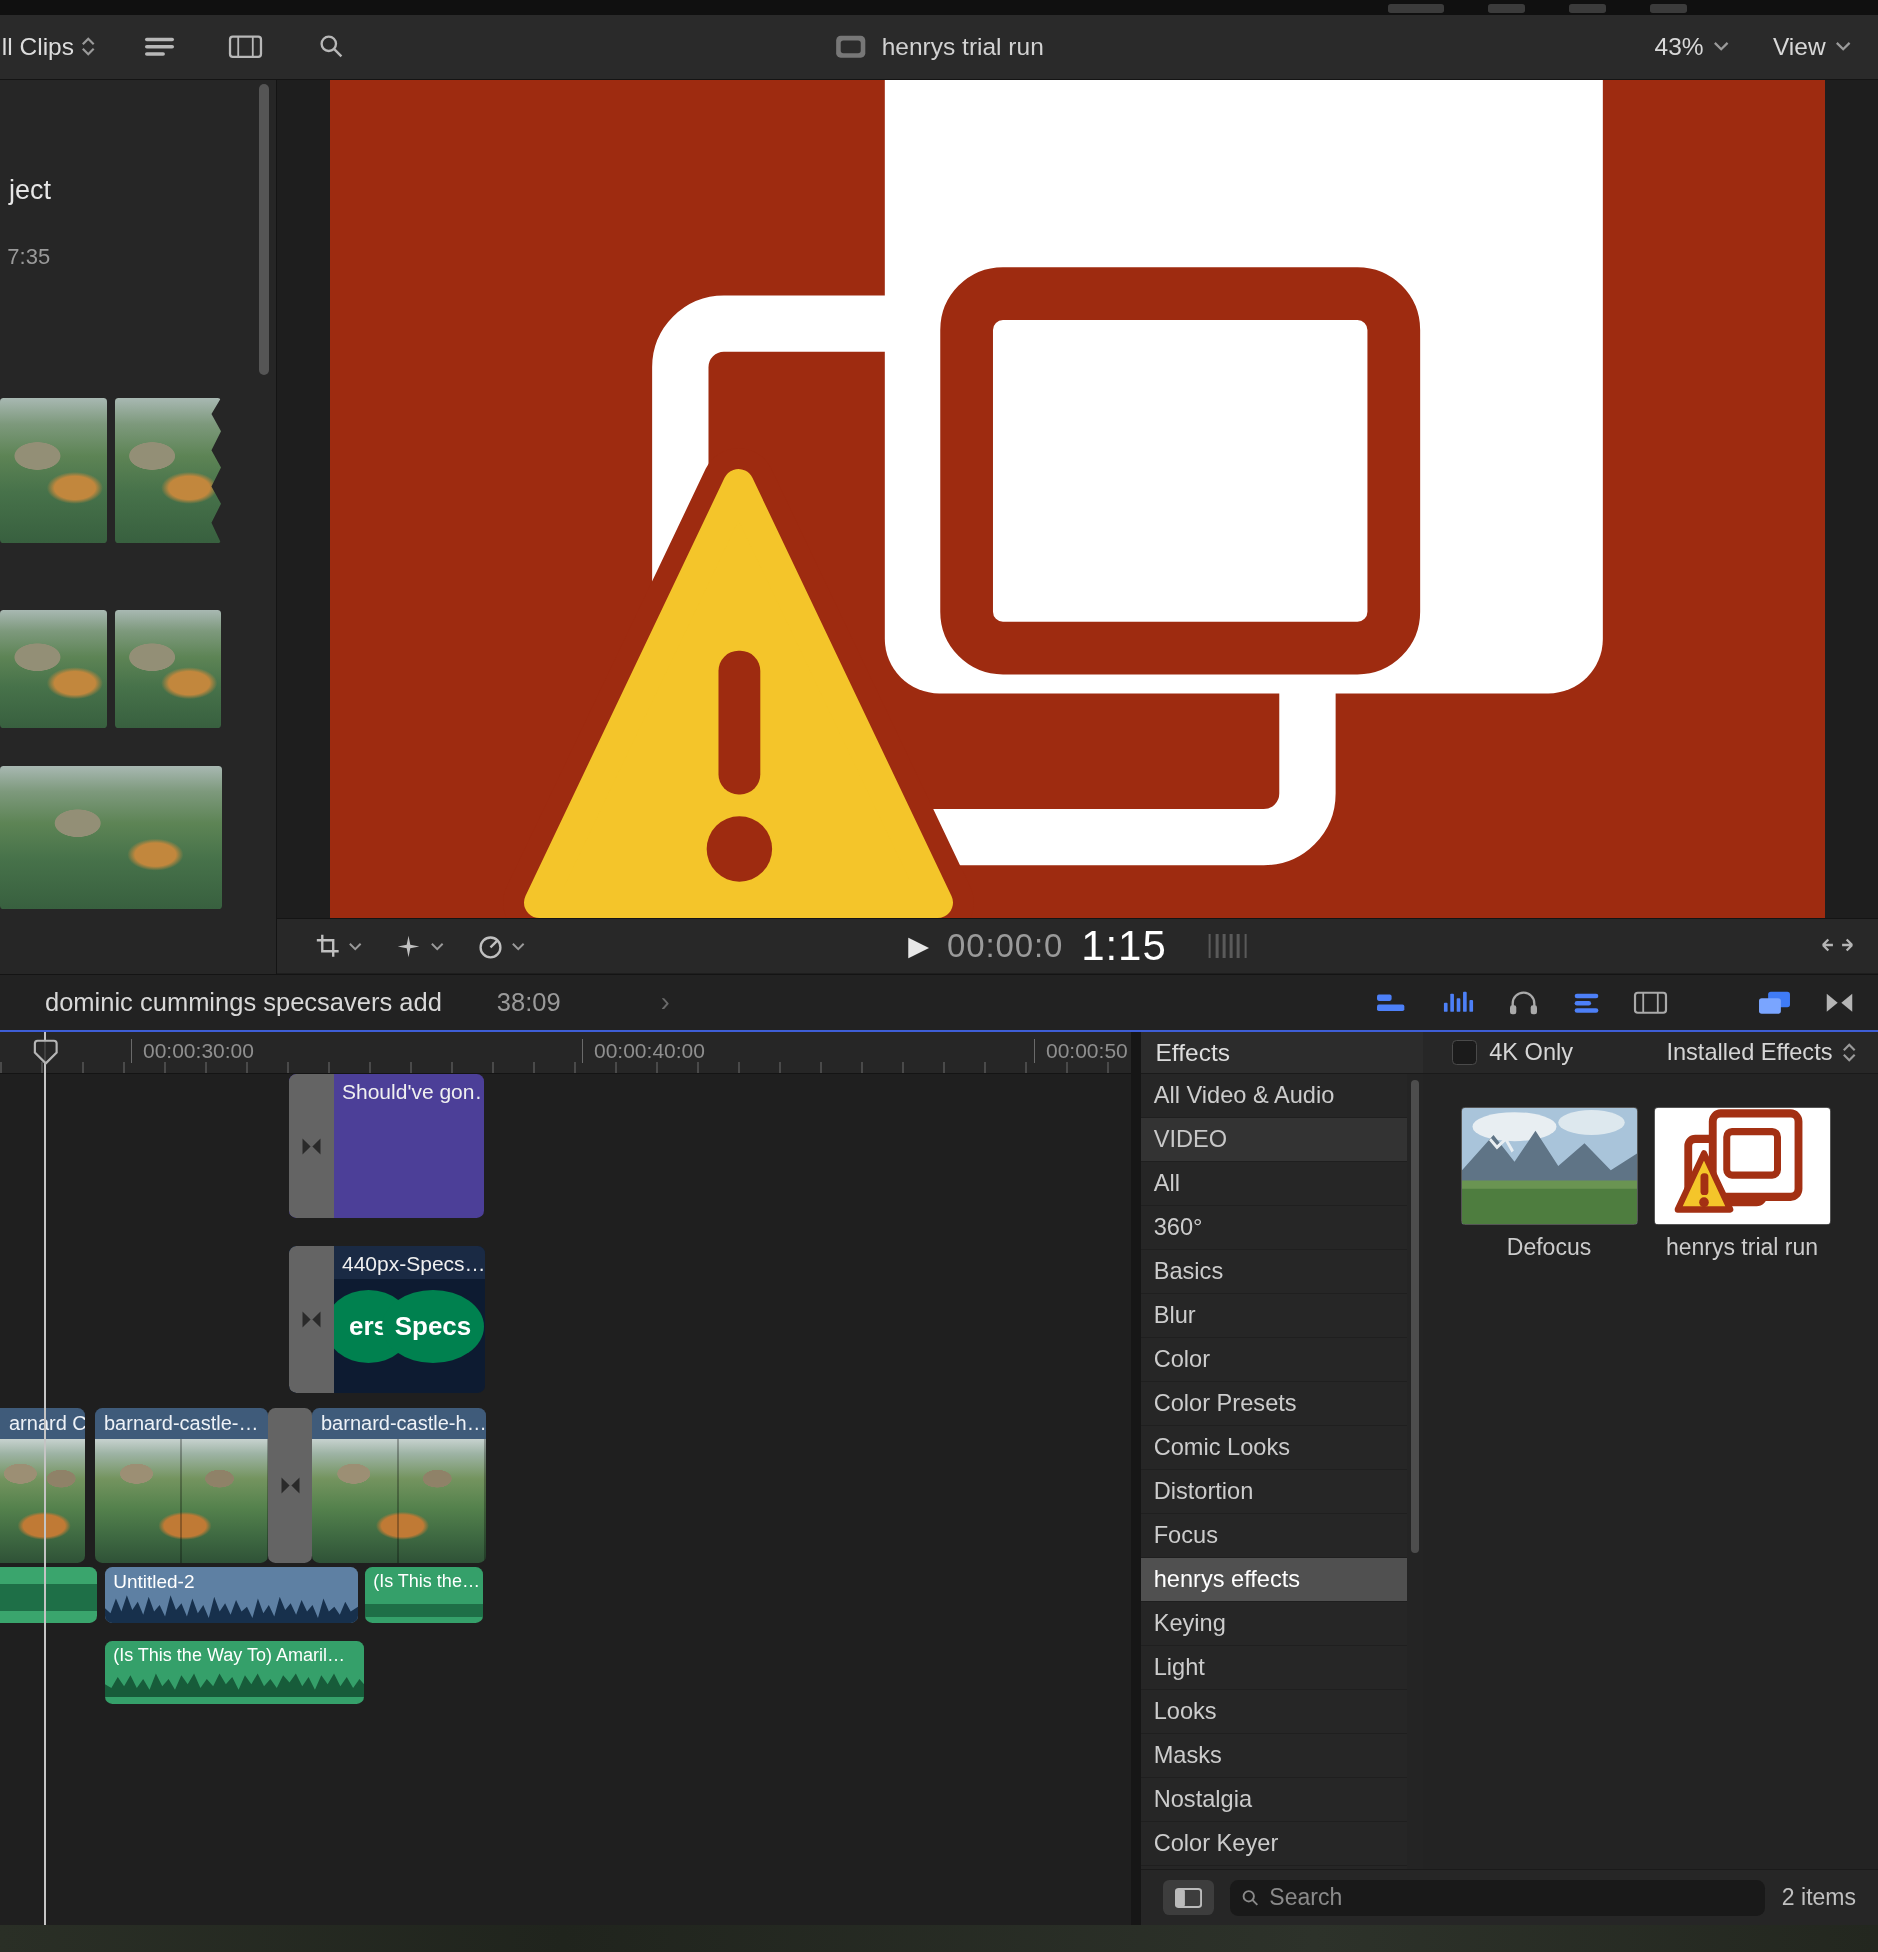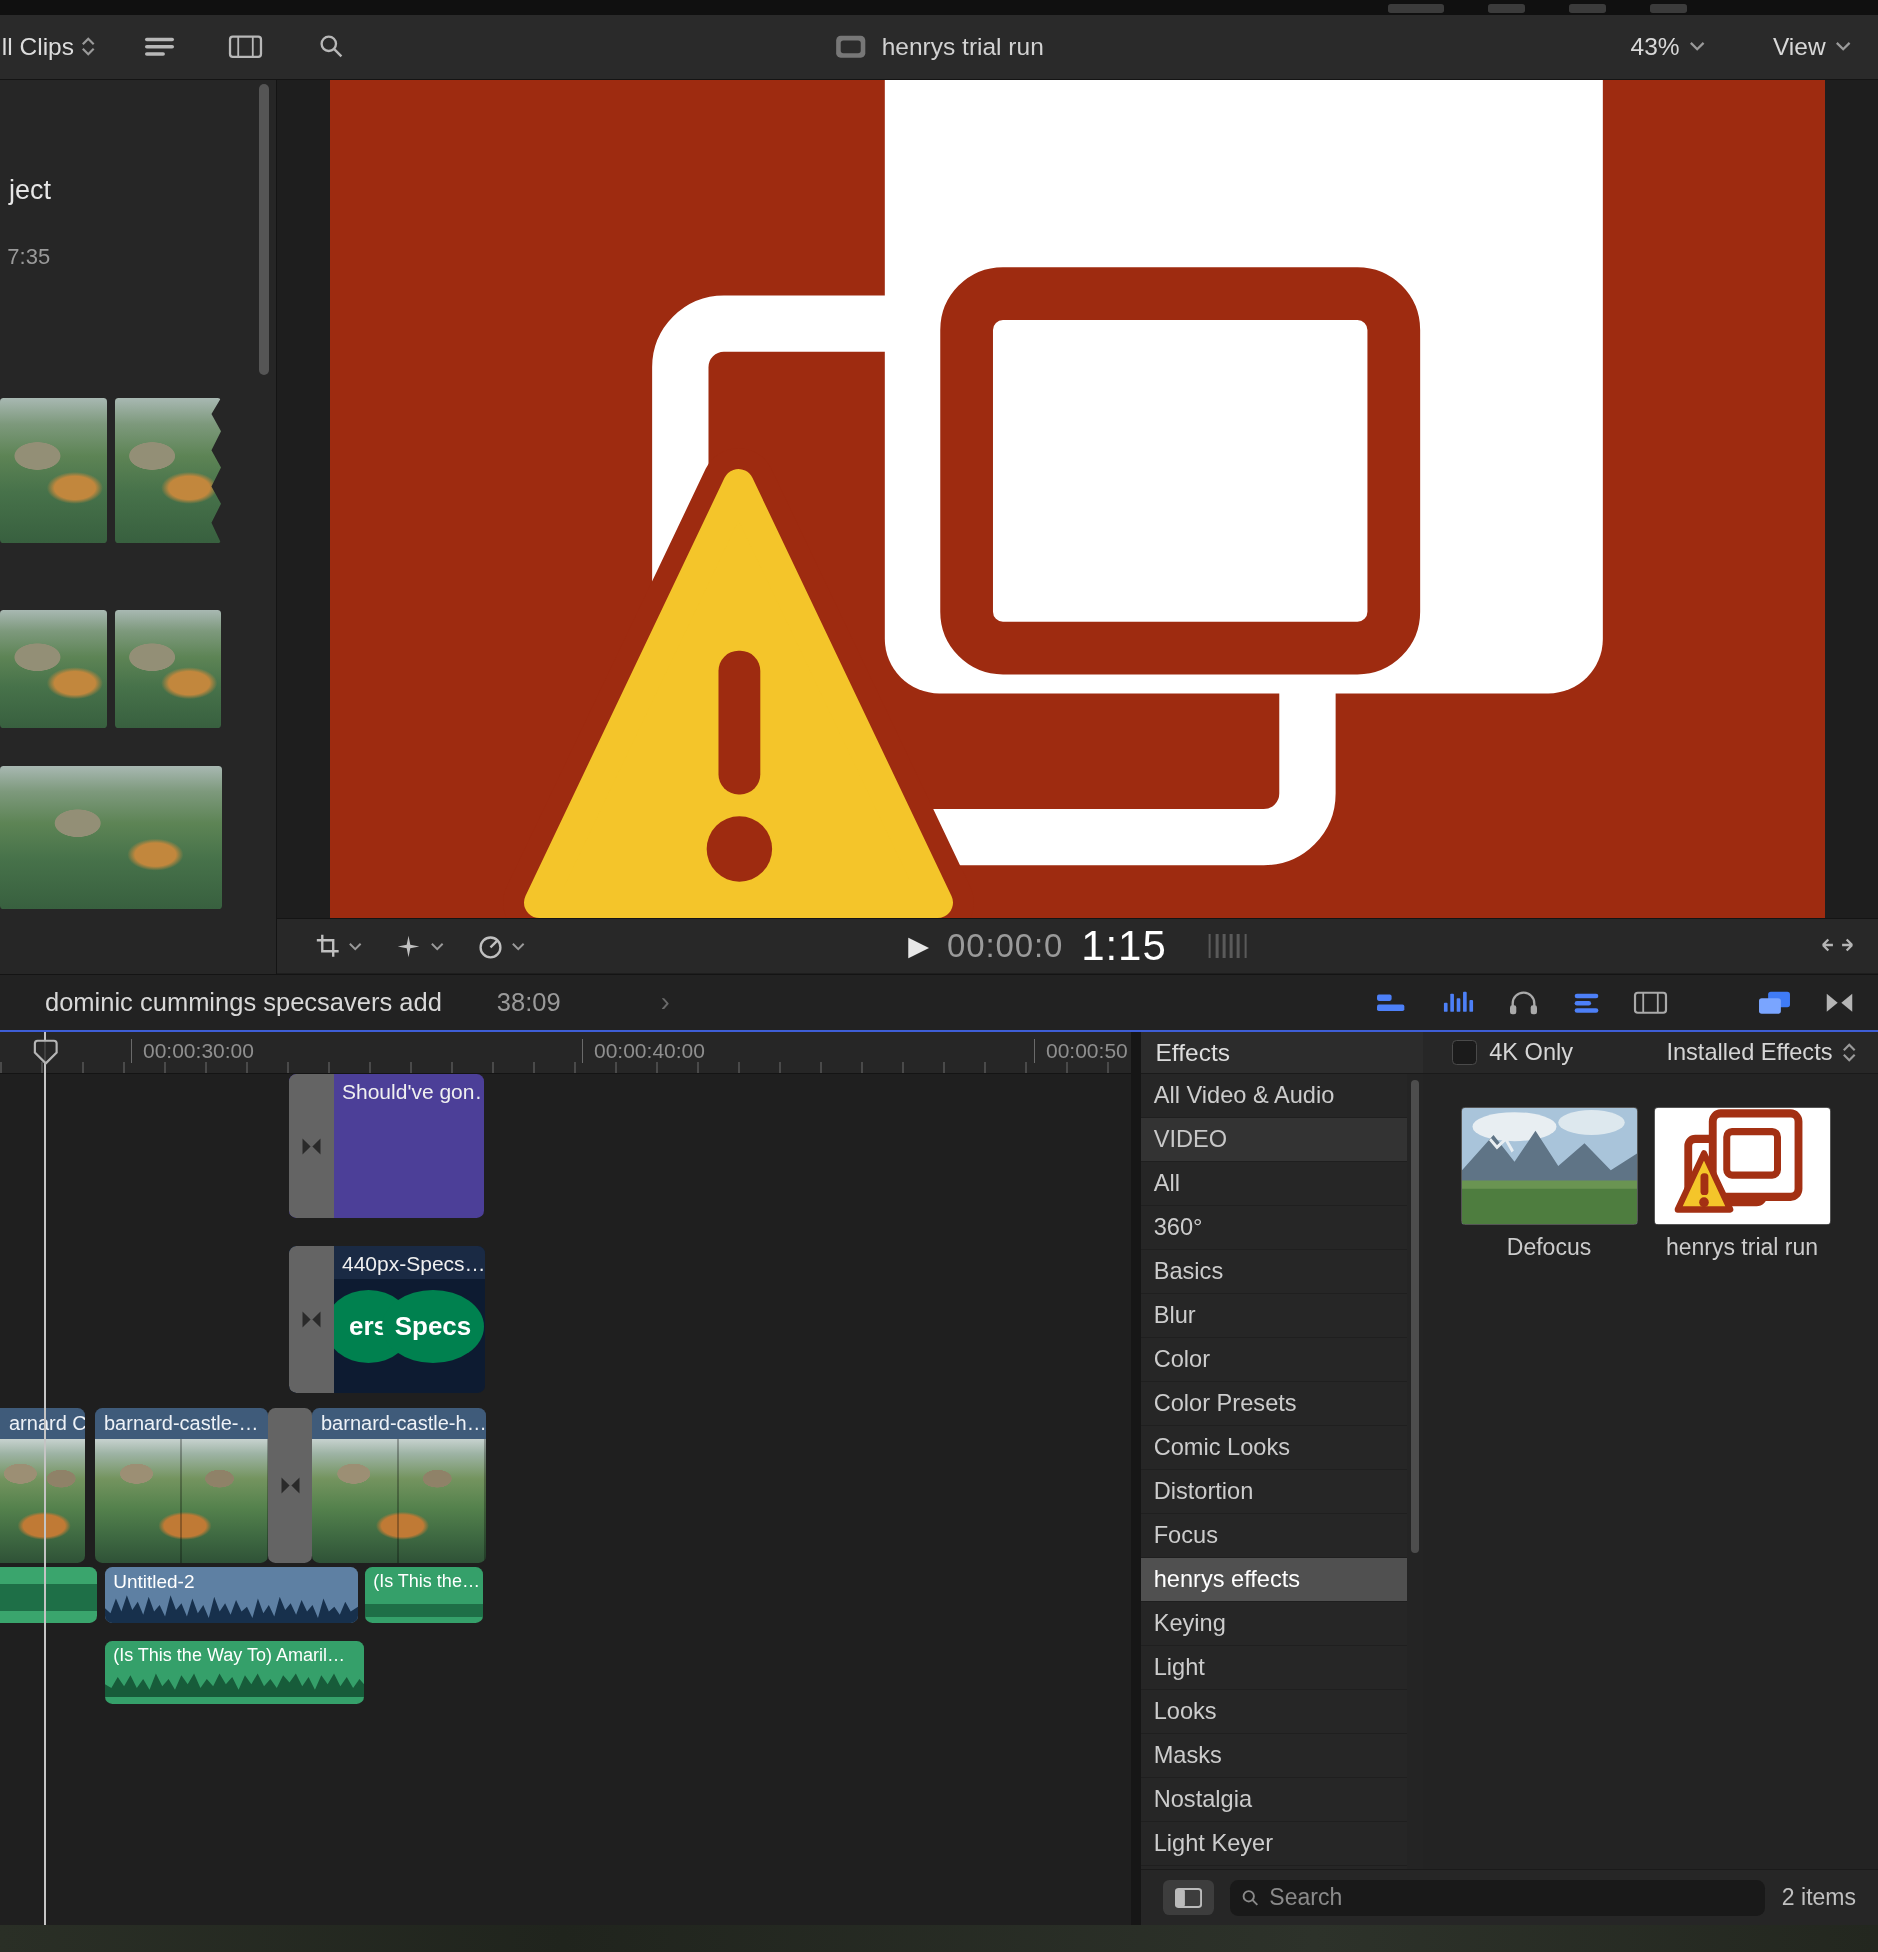--- a/index.html
+++ b/index.html
@@ -11,21 +11,21 @@
   .stub { position:absolute; top:3.6px; height:9px; background:#3b3b3b; border-radius:2.7px; }
 
   
   .toolbar { position:absolute; left:0; top:14.5px; width:1878px; height:65px; background:#2a2a2a; border-bottom:1.8px solid #141414; display:flex; align-items:center; }
   .tb-left { display:flex; align-items:center; gap:42px; padding-left:1.8px; }
   .tb-clips { display:flex; align-items:center; gap:7.3px; font-size:24.5px; color:#dddddd; }
   .sorter { display:flex; flex-direction:column; gap:0.9px; }
   .iconbtn { display:flex; align-items:center; justify-content:center; width:44px; height:36px; }
   .tb-center { position:absolute; left:50%; top:0; height:65px; transform:translateX(-50%); display:flex; align-items:center; gap:14.5px; }
   .tb-title { font-size:24.5px; color:#d2d2d2; white-space:nowrap; }
-  .tb-right { margin-left:auto; display:flex; align-items:center; gap:68px; padding-right:27px; }
+  .tb-right { margin-left:auto; display:flex; align-items:center; gap:44px; padding-right:27px; }
   .tb-ctl { display:flex; align-items:center; gap:9px; font-size:24.5px; color:#d8d8d8; }
 
   
   .upper { position:absolute; left:0; top:80px; width:1878px; height:894px; }
   .browser { position:absolute; left:0; top:0; width:277px; height:894px; background:#262626; border-right:1.8px solid #141414; overflow:hidden; }
   .proj-label { position:absolute; left:9px; top:95px; font-size:27px; color:#e6e6e6; }
   .proj-dur { position:absolute; left:7.3px; top:164px; font-size:22px; color:#9a9a9a; }
   .b-thumb { position:absolute; border-radius:3.6px; overflow:hidden; }
   .torn { clip-path:polygon(0 0,100% 0,91% 11%,100% 23%,91% 36%,100% 48%,91% 61%,100% 73%,91% 86%,100% 100%,0 100%); }
   .castle2 { background:
@@ -427,21 +427,21 @@
             <div class="fx-row">Color Presets</div>
             <div class="fx-row">Comic Looks</div>
             <div class="fx-row">Distortion</div>
             <div class="fx-row">Focus</div>
             <div class="fx-row fx-selected">henrys effects</div>
             <div class="fx-row">Keying</div>
             <div class="fx-row">Light</div>
             <div class="fx-row">Looks</div>
             <div class="fx-row">Masks</div>
             <div class="fx-row">Nostalgia</div>
-            <div class="fx-row">Light Keyer</div>
+            <div class="fx-row">Color Keyer</div>
           </div>
         <div class="fx-scroll">
             <i></i>
           </div>
         <div class="fx-grid">
           <div class="fx-item" style="left:38px;">
             <div class="fx-thumb">
               <svg viewBox="0 0 100 56" width="100%" height="100%" preserveAspectRatio="none">
                 <rect width="100" height="56" fill="#a9c4da"></rect>
                 <ellipse cx="30" cy="9" rx="24" ry="7" fill="#e8eef2"></ellipse>

